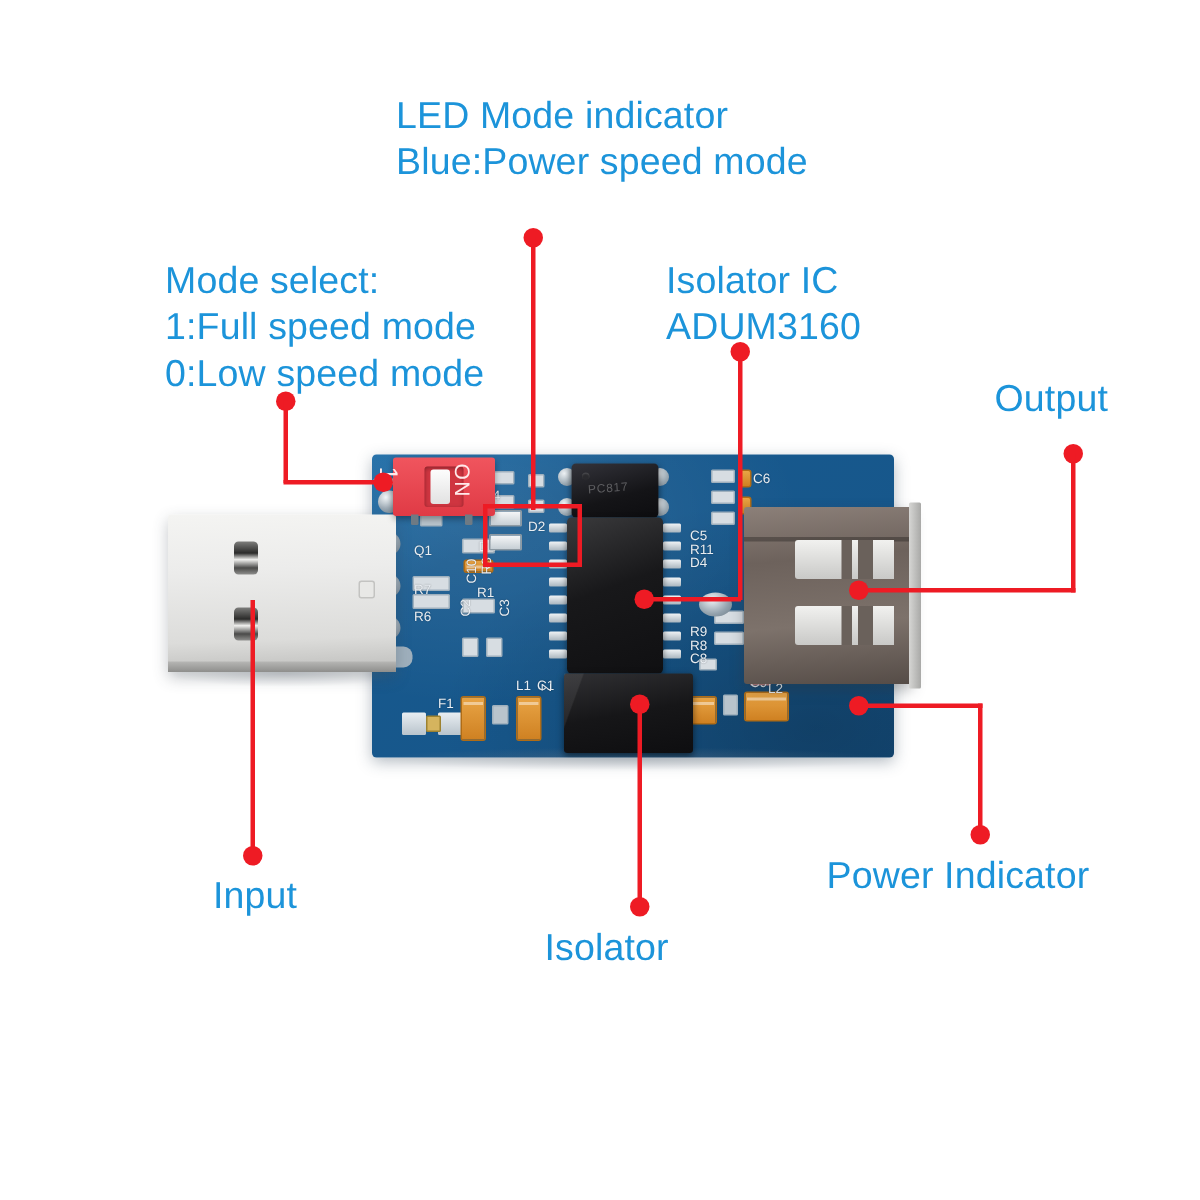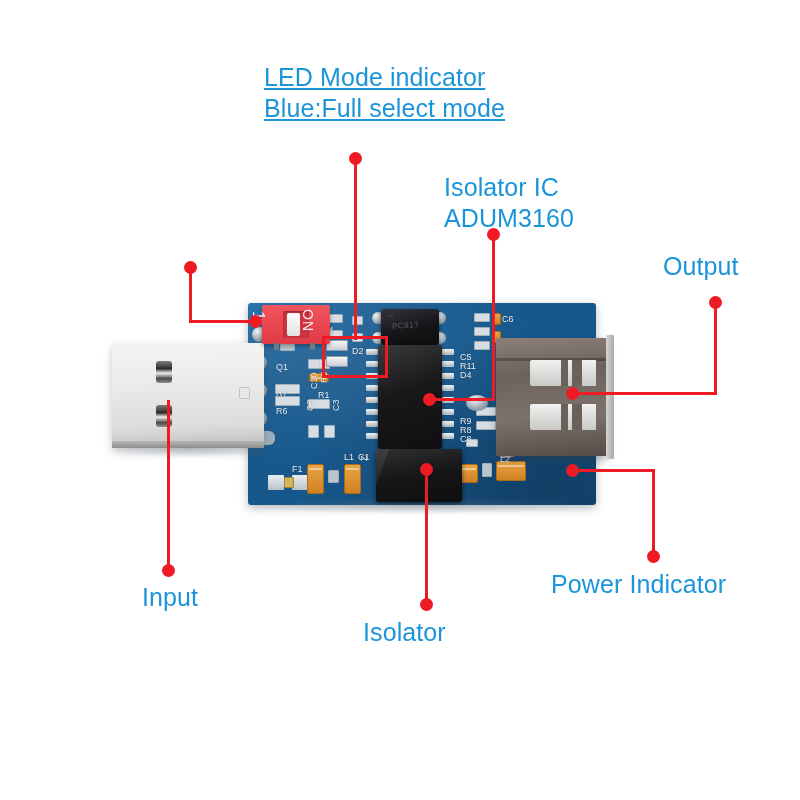--- a/index.html
+++ b/index.html
@@ -410,21 +410,21 @@
         <i class="stripe"></i>
       </div>
     <div class="cap-orange" style="left:96px; top:161px; width:17px;height:30px;">
         <i class="stripe"></i>
       </div>
     <div class="smd dark" style="left:80px; top:167px; width:11px;height:13px;"></div>
     <div class="silver-pad" style="left:20px; top:172px; width:16px;height:15px;"></div>
     <div class="silver-pad" style="left:44px; top:172px; width:16px;height:15px;"></div>
     <div class="smd dark" style="left:36px; top:174px; width:10px;height:11px;background:#d5b45e;border-color:#9d8230;"></div>
 
-    <div class="silk" style="left:208px; top:152px;margin-left:44px;">L2</div>
+    <div class="silk" style="left:220px; top:152px;margin-left:44px;">L2</div>
     <div class="silk" style="left:252px; top:148px;">C9</div>
     <div class="silk" style="left:252px; top:138px;">D3</div>
     <div class="cap-orange" style="left:200px; top:161px; width:30px;height:19px;">
         <i class="stripe"></i>
       </div>
     <div class="cap-orange" style="left:248px; top:158px; width:30px;height:20px;">
         <i class="stripe"></i>
       </div>
     <div class="smd dark" style="left:234px; top:160px; width:10px;height:14px;"></div>
     <div class="smd" style="left:252px; top:146px; width:14px;height:8px;background:#f2b4b4;border-color:#c07f7f;"></div>
@@ -459,27 +459,32 @@
     </div>
     <div class="tongue" style="top:66px;">
       <div class="notch"></div>
       <div class="notch2"></div>
     </div>
     <div class="lipR"></div>
   </div>
 
   <div id="led-box"></div>
 
-  <div class="callout" style="left:264px; top:62px;text-decoration:underline;">
+  <div class="callout" style="left:264px; top:62px;">
     <div>LED Mode indicator</div>
-    <div>Blue:Full select mode</div>
+    <div>Blue:Power speed mode</div>
   </div>
   <div class="dot" style="left:349px; top:152px;"></div>
   <div class="lead v" style="left:354px; top:158px; height:182px;"></div>
 
+  <div class="callout" style="left:110px; top:172px;">
+    <div>Mode select:</div>
+    <div>1:Full speed mode</div>
+    <div>0:Low speed mode</div>
+  </div>
   <div class="dot" style="left:184px; top:261px;"></div>
   <div class="lead v" style="left:189px; top:267px; height:55px;"></div>
   <div class="lead h" style="left:189px; top:320px; width:66px;"></div>
   <div class="dot" style="left:249px; top:315px;"></div>
 
   <div class="callout" style="left:444px; top:172px;">
     <div>Isolator IC</div>
     <div>ADUM3160</div>
   </div>
   <div class="dot" style="left:487px; top:228px;"></div>

